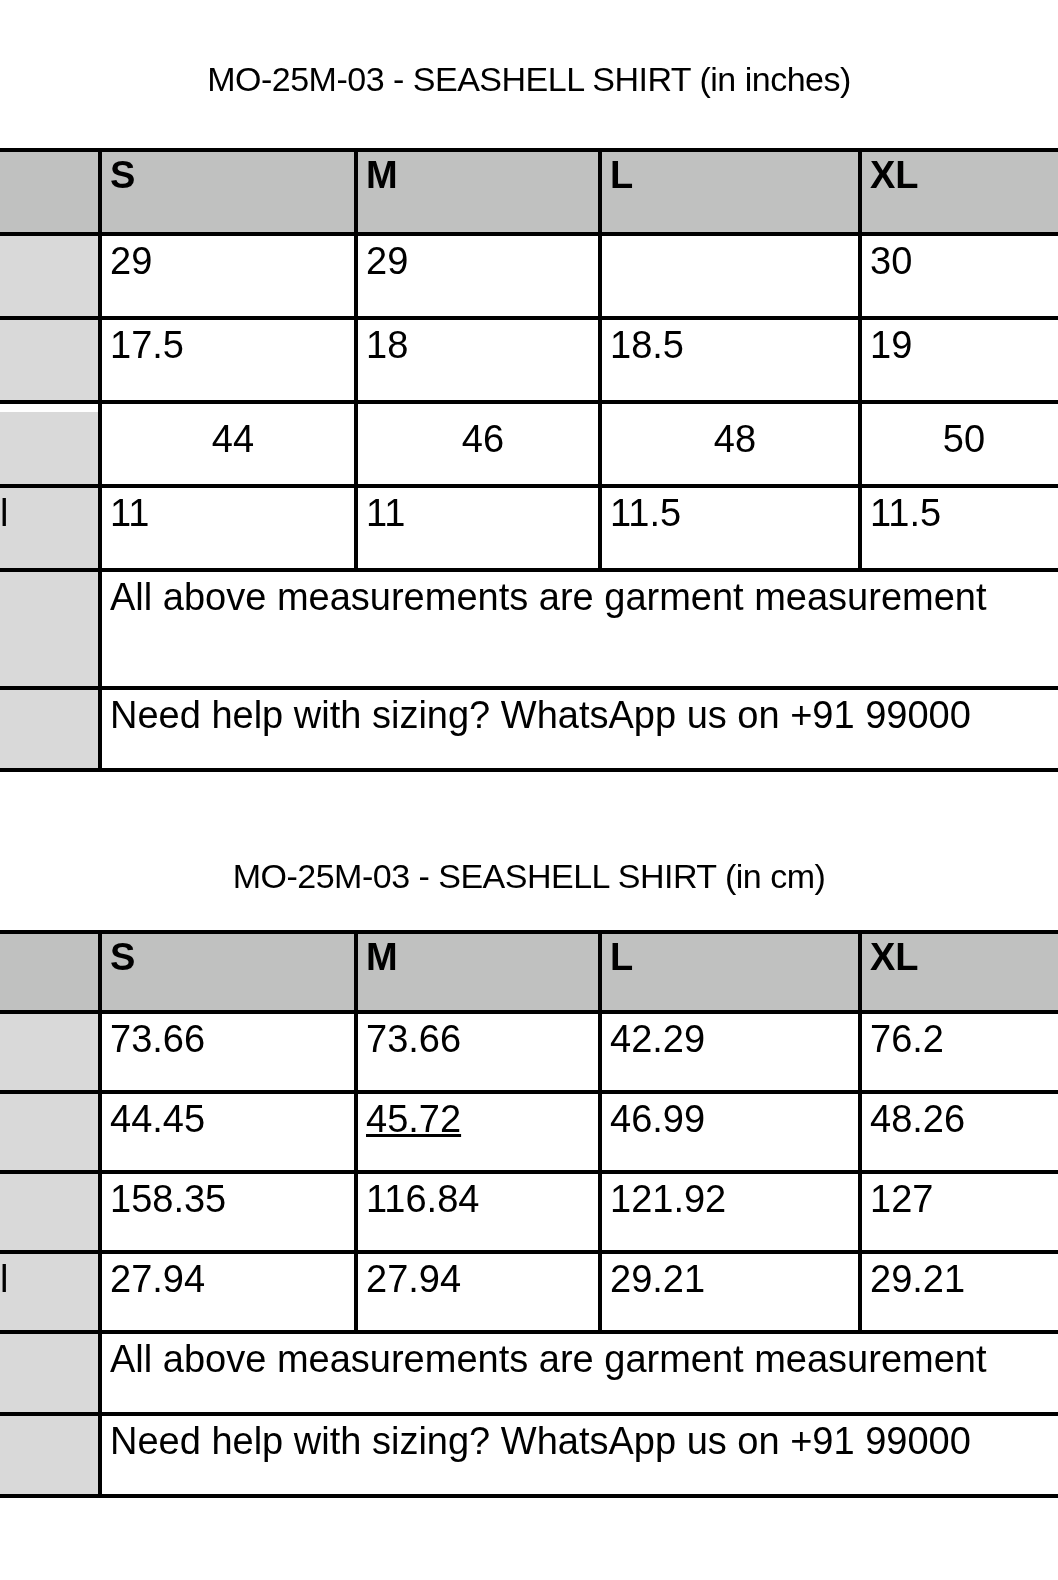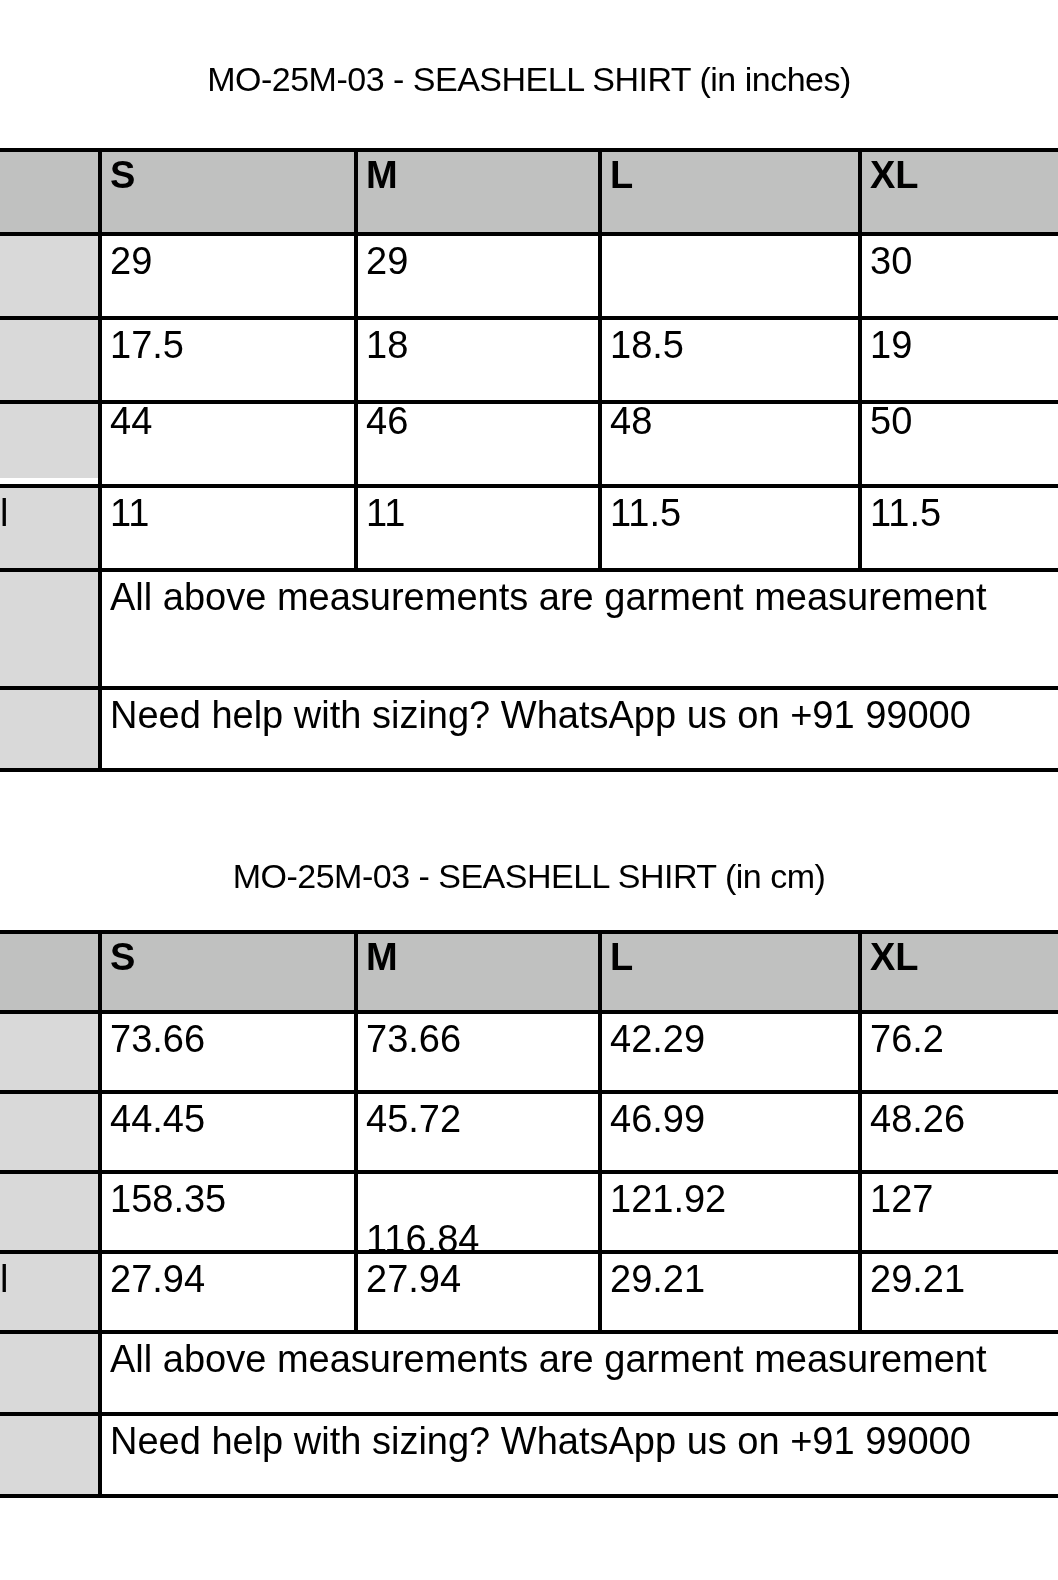--- a/index.html
+++ b/index.html
@@ -34,21 +34,21 @@
     <div class="cell" style="left:356px;width:244px;">29</div>
     <div class="cell" style="left:860px;width:198px;">30</div>
   </div>
   <div class="row" style="top:170px;height:84px;">
     <div class="cell lab" style="left:0;width:100px;"></div>
     <div class="cell" style="left:100px;width:256px;">17.5</div>
     <div class="cell" style="left:356px;width:244px;">18</div>
     <div class="cell" style="left:600px;width:260px;">18.5</div>
     <div class="cell" style="left:860px;width:198px;">19</div>
   </div>
-  <div class="row" style="top:246px;height:84px;">
+  <div class="row" style="top:264px;height:84px;text-align:center;">
     <div class="cell lab" style="left:0;width:100px;"></div>
     <div class="cell" style="left:100px;width:256px;">44</div>
     <div class="cell" style="left:356px;width:244px;">46</div>
     <div class="cell" style="left:600px;width:260px;">48</div>
     <div class="cell" style="left:860px;width:198px;">50</div>
   </div>
   <div class="row" style="top:338px;height:84px;">
     <div class="cell lab" style="left:0;width:100px;padding-left:0;">l</div>
     <div class="cell" style="left:100px;width:256px;">11</div>
     <div class="cell" style="left:356px;width:244px;">11</div>
@@ -89,28 +89,28 @@
   <div class="row" style="top:82px;height:80px;">
     <div class="cell lab" style="left:0;width:100px;"></div>
     <div class="cell" style="left:100px;width:256px;">73.66</div>
     <div class="cell" style="left:356px;width:244px;">73.66</div>
     <div class="cell" style="left:600px;width:260px;">42.29</div>
     <div class="cell" style="left:860px;width:198px;">76.2</div>
   </div>
   <div class="row" style="top:162px;height:80px;">
     <div class="cell lab" style="left:0;width:100px;"></div>
     <div class="cell" style="left:100px;width:256px;">44.45</div>
-    <div class="cell" style="left:356px;width:244px;">45.72</div>
+    <div class="cell" style="left:356px;width:244px;text-decoration:underline;">45.72</div>
     <div class="cell" style="left:600px;width:260px;">46.99</div>
     <div class="cell" style="left:860px;width:198px;">48.26</div>
   </div>
   <div class="row" style="top:242px;height:80px;">
     <div class="cell lab" style="left:0;width:100px;"></div>
     <div class="cell" style="left:100px;width:256px;">158.35</div>
-    <div class="cell" style="left:356px;width:244px;margin-top:40px;">116.84</div>
+    <div class="cell" style="left:356px;width:244px;">116.84</div>
     <div class="cell" style="left:600px;width:260px;">121.92</div>
     <div class="cell" style="left:860px;width:198px;">127</div>
   </div>
   <div class="row" style="top:322px;height:80px;">
     <div class="cell lab" style="left:0;width:100px;padding-left:0;">l</div>
     <div class="cell" style="left:100px;width:256px;">27.94</div>
     <div class="cell" style="left:356px;width:244px;">27.94</div>
     <div class="cell" style="left:600px;width:260px;">29.21</div>
     <div class="cell" style="left:860px;width:198px;">29.21</div>
   </div>

